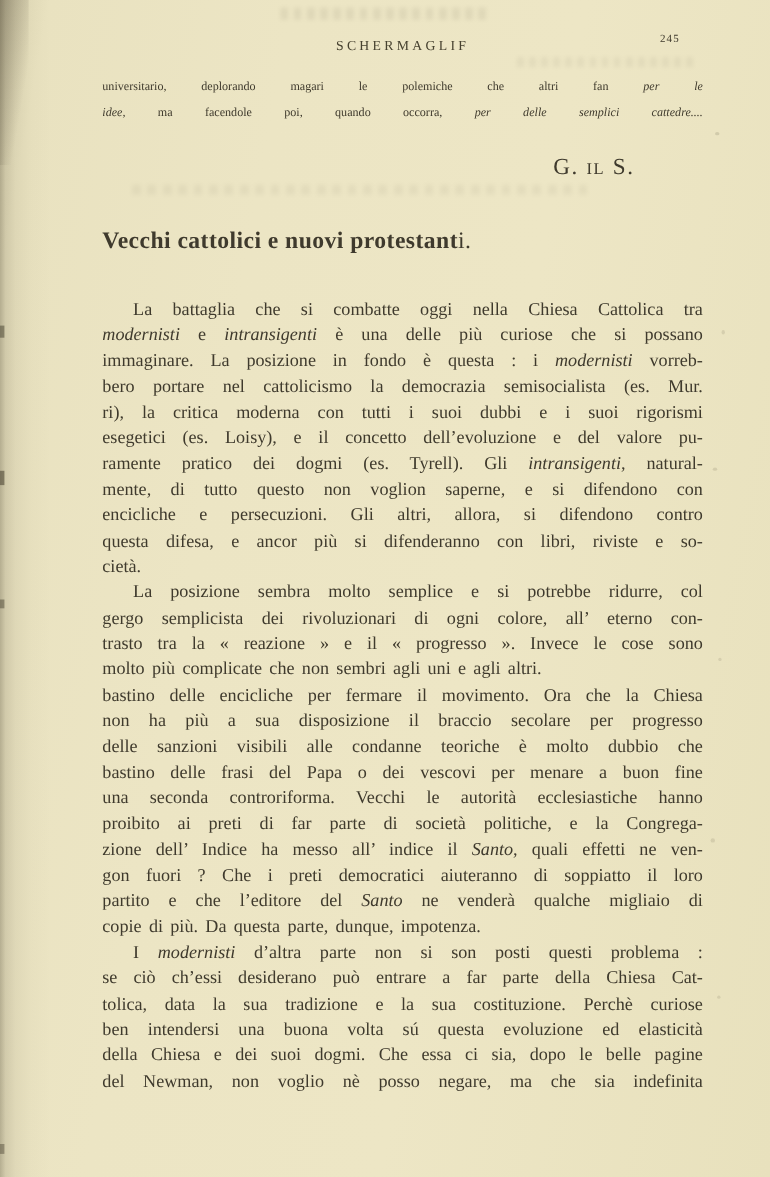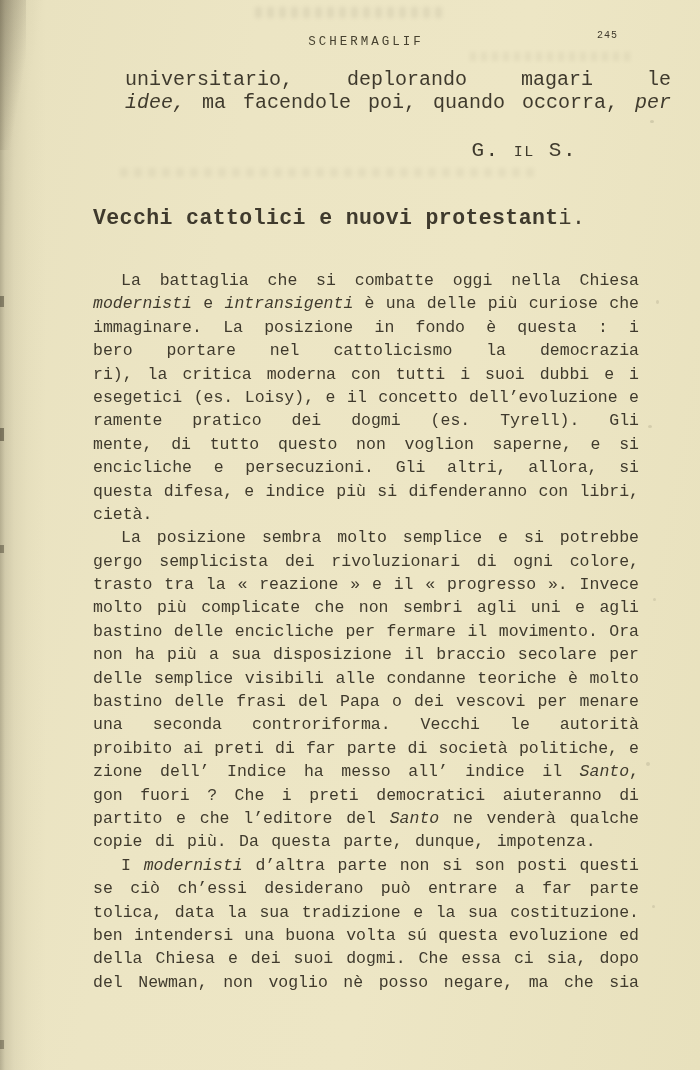--- a/index.html
+++ b/index.html
@@ -2,21 +2,21 @@
 <html lang="it"><head>
 <meta charset="utf-8">
 <style>
   html,body { margin:0; padding:0; }
   .page {
     position: relative;
     width: 700px;
     height: 1070px;
     overflow: hidden;
     background: linear-gradient(100deg, #ddd6b4 0%, #e9e2c0 5%, #ece5c4 30%, #ede6c5 60%, #e8e1bd 100%);
-    font-family: Liberation Mono, monospace;
+    font-family: Liberation Serif, serif;
     color: #3f3a2d;
   }
   
   .page::before {
     content:"";
     position:absolute; left:0; top:0; bottom:0; width:46px;
     background: linear-gradient(to right,
       rgba(95,88,66,0.38) 0px,
       rgba(120,112,88,0.22) 5px,
       rgba(140,132,105,0.12) 14px,
@@ -37,21 +37,21 @@
     position:absolute; top:32px; left:0; width:100%;
     text-align:center;
   }
   .running-header .rh-title {
     font-size:12.5px; letter-spacing:3px; color:#474230;
   }
   .running-header .rh-num {
     position:absolute; right:21px; top:-2px;
     font-size:10px; letter-spacing:1px; color:#3f3a2d;
   }
-  .intro { position:absolute; top:68px; left:0; width:100%; font-size:20px; word-spacing:1.5px;margin-left:32px; }
+  .intro { position:absolute; top:68px; left:0; width:100%; font-size:11px; word-spacing:1.5px; }
   .signature {
     position:absolute; top:139px; left:0; width:100%;
     text-align:right; padding-right:62px; box-sizing:border-box;
     font-size:21px; font-variant:small-caps; letter-spacing:1.5px;
   }
   .section-title {
     position:absolute; top:206px; left:0; width:100%;
     font-size:21.5px; letter-spacing:0.4px;
   }
   .section-title .st-main { font-weight:bold; }
@@ -128,33 +128,33 @@
         <div>
           <div class="line indent"><span>La battaglia che si combatte oggi nella Chiesa Cattolica tra</span></div>
           <div class="line"><i>modernisti</i><span> e </span><i>intransigenti</i><span> è una delle più curiose che si possano</span></div>
           <div class="line"><span>immaginare. La posizione in fondo è questa : i </span><i>modernisti</i><span> vorreb-</span></div>
           <div class="line"><span>bero portare nel cattolicismo la democrazia semisocialista (es. Mur.</span></div>
           <div class="line"><span>ri), la critica moderna con tutti i suoi dubbi e i suoi rigorismi</span></div>
           <div class="line"><span>esegetici (es. Loisy), e il concetto dell’evoluzione e del valore pu-</span></div>
           <div class="line"><span>ramente pratico dei dogmi (es. Tyrell). Gli </span><i>intransigenti</i><span>, natural-</span></div>
           <div class="line"><span>mente, di tutto questo non voglion saperne, e si difendono con</span></div>
           <div class="line"><span>encicliche e persecuzioni. Gli altri, allora, si difendono contro</span></div>
-          <div class="line"><span>questa difesa, e indice più si difenderanno con libri, riviste e so-</span></div>
+          <div class="line"><span>questa difesa, e ancor più si difenderanno con libri, riviste e so-</span></div>
           <div class="line endline"><span>cietà.</span></div>
         </div>
         <div>
           <div class="line indent"><span>La posizione sembra molto semplice e si potrebbe ridurre, col</span></div>
           <div class="line"><span>gergo semplicista dei rivoluzionari di ogni colore, all’ eterno con-</span></div>
           <div class="line"><span>trasto tra la « reazione » e il « progresso ». Invece le cose sono</span></div>
           <div class="line endline"><span>molto più complicate che non sembri agli uni e agli altri.</span></div>
         </div>
         <div>
           <div class="line"><span>bastino delle encicliche per fermare il movimento. Ora che la Chiesa</span></div>
           <div class="line"><span>non ha più a sua disposizione il braccio secolare per progresso</span></div>
-          <div class="line"><span>delle semplice visibili alle condanne teoriche è molto dubbio che</span></div>
+          <div class="line"><span>delle sanzioni visibili alle condanne teoriche è molto dubbio che</span></div>
           <div class="line"><span>bastino delle frasi del Papa o dei vescovi per menare a buon fine</span></div>
           <div class="line"><span>una seconda controriforma. Vecchi le autorità ecclesiastiche hanno</span></div>
           <div class="line"><span>proibito ai preti di far parte di società politiche, e la Congrega-</span></div>
           <div class="line"><span>zione dell’ Indice ha messo all’ indice il </span><i>Santo</i><span>, quali effetti ne ven-</span></div>
           <div class="line"><span>gon fuori ? Che i preti democratici aiuteranno di soppiatto il loro</span></div>
           <div class="line"><span>partito e che l’editore del </span><i>Santo</i><span> ne venderà qualche migliaio di</span></div>
           <div class="line endline"><span>copie di più. Da questa parte, dunque, impotenza.</span></div>
         </div>
         <div>
           <div class="line indent"><span>I </span><i>modernisti</i><span> d’altra parte non si son posti questi problema :</span></div>

